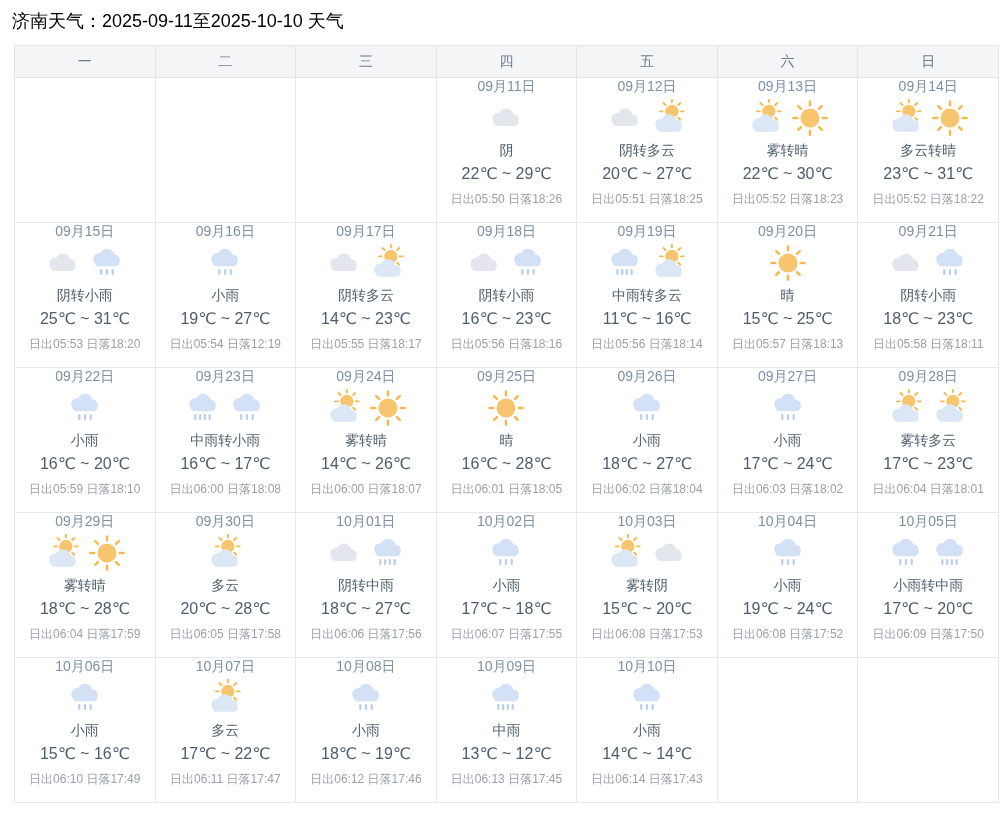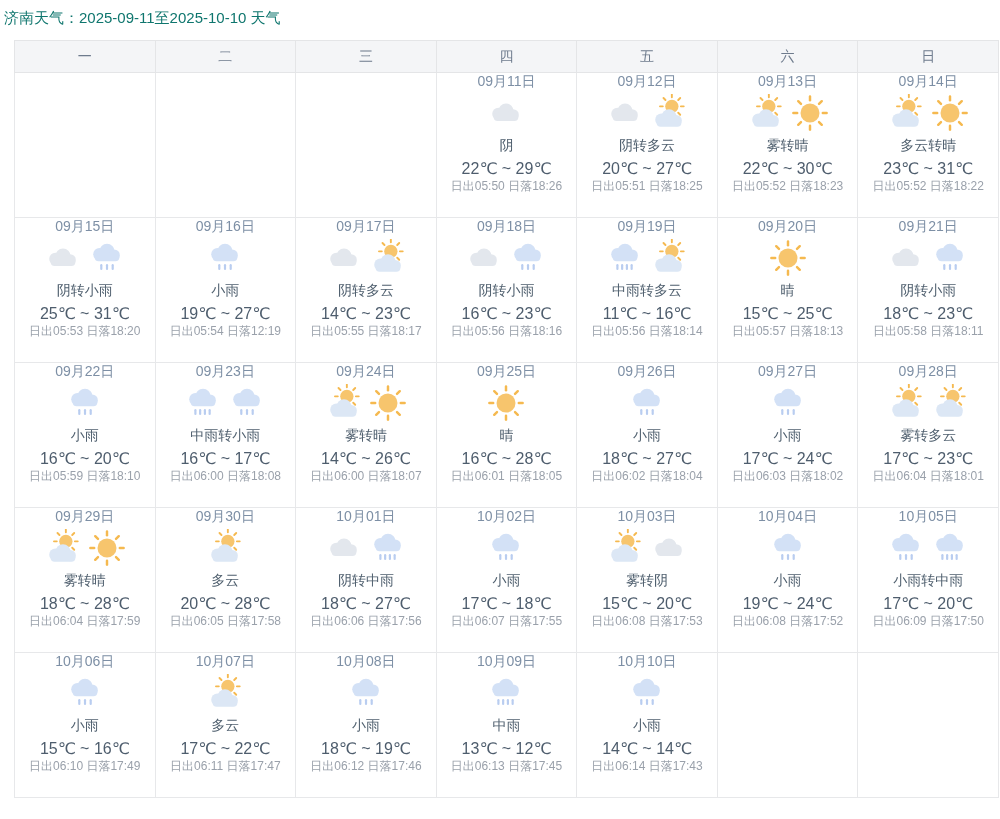--- a/index.html
+++ b/index.html
@@ -3,23 +3,23 @@
 <meta charset="utf-8">
 <style>
   * { box-sizing: border-box; }
   html, body { margin: 0; padding: 0; background: #fff; }
   body {
     width: 1000px; height: 819px;
     font-family: "Liberation Sans", "DejaVu Sans", sans-serif;
     overflow: hidden;
   }
   .title {
-    margin: 9px 0 12px 4px;
-    font-size: 15px;
-    color: #0f766e;
+    margin: 9px 0 12px 12px;
+    font-size: 18px;
+    color: #000000;
   }
   table.weather {
     border-collapse: collapse;
     table-layout: fixed;
     width: 985px;
     margin-left: 14px;
   }
   table.weather th {
     background: #f4f5f7;
     border: 1px solid #e4e5e7;
@@ -38,21 +38,21 @@
   }
   .cell { display: flex; flex-direction: column; align-items: center; height: 100%; }
   .date { margin-top: 0; font-size: 14px; color: #7d8fa5; line-height: 16px; }
   .icons {
     height: 40px; margin-top: 4px;
     display: flex; justify-content: center; align-items: center; gap: 6px;
   }
   .wicon { display: inline-flex; width: 38px; height: 38px; }
   .cond { font-size: 14px; color: #50606f; margin-top: 3px; line-height: 18px; }
   .temp { font-size: 16px; color: #4e5d6d; margin-top: 5px; line-height: 19px; text-align: center; }
-  .sun  { font-size: 12px; color: #9aa1ab; margin-top: 1px; line-height: 14px; }
+  .sun  { font-size: 12px; color: #9aa1ab; margin-top: 9px; line-height: 14px; }
 </style>
 </head>
 <body>
 
 <div class="title">济南天气：2025-09-11至2025-10-10 天气</div>
 
 <table class="weather">
   <thead>
     <tr>
         <th>一</th>

